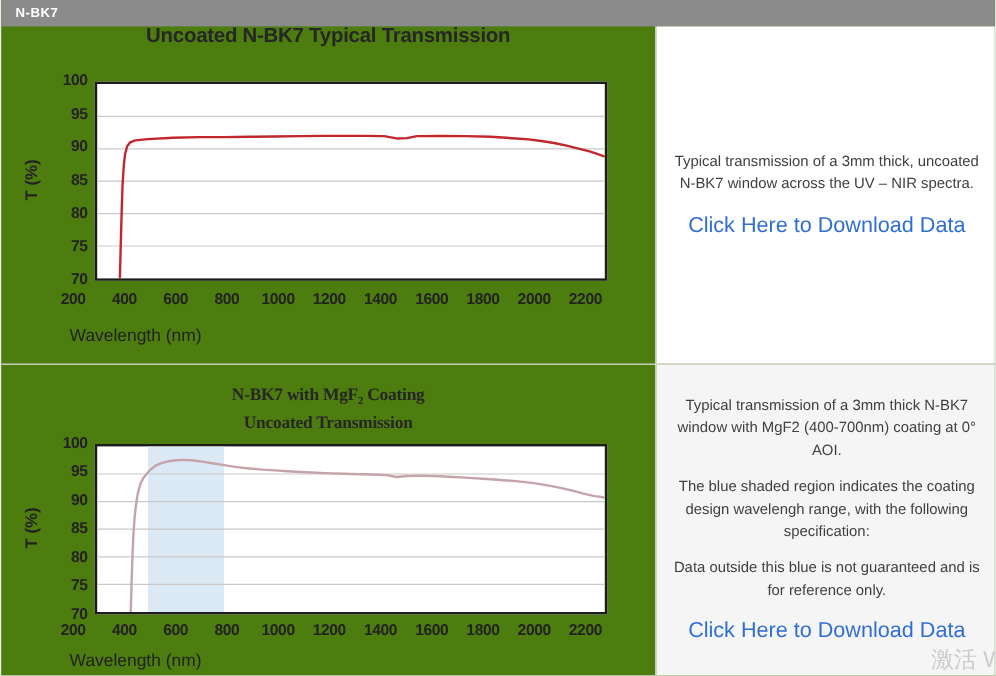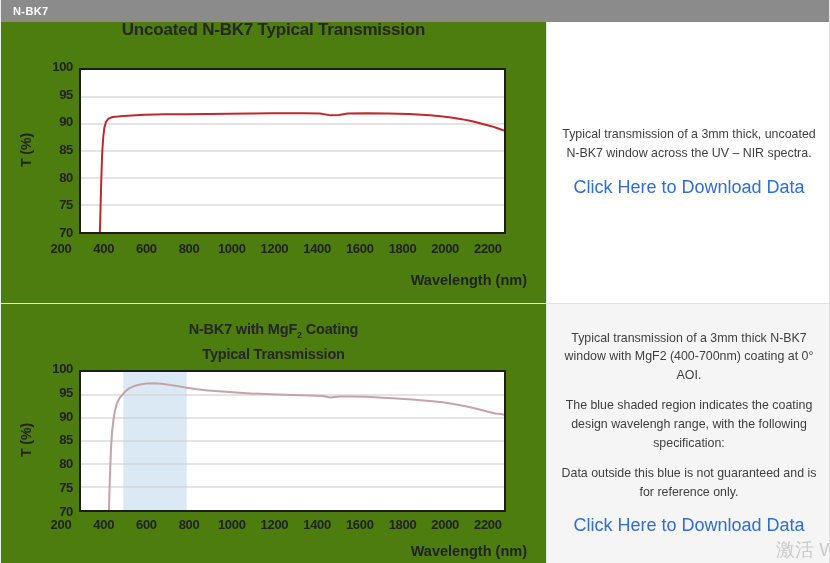--- a/index.html
+++ b/index.html
@@ -8,35 +8,35 @@
   
   #topbar{position:absolute;left:0;top:0;width:830px;height:22px;background:#8b8b8b;
           display:flex;align-items:center;padding-left:12px;box-sizing:border-box;}
   #topbar span{color:#ffffff;font-size:11px;font-weight:700;letter-spacing:.4px;}
   
   .vdiv{position:absolute;left:545px;top:22px;width:1px;height:541px;background:#e3e3e3;}
   .hdiv{position:absolute;left:0;top:303px;width:830px;height:1px;background:#e3e3e3;}
   
   .chart-title{position:absolute;left:0;width:545px;text-align:center;font-weight:700;color:#262626;letter-spacing:-.2px;}
   #c1-title{top:20px;font-size:17px;}
-  #c2-title{top:320px;font-size:14.5px;line-height:19px;}
+  #c2-title{top:320px;font-size:14.5px;line-height:19px;font-family:Liberation Serif, serif;}
   #c2-title sub{font-size:9px;}
   .plot{position:absolute;border:2px solid #1c1c1c;background:#fff;box-sizing:border-box;display:block;}
   #plot1{left:78px;top:68px;width:427px;height:166px;}
   #plot2{left:78px;top:370px;width:427px;height:142px;}
   .yticks{position:absolute;display:flex;flex-direction:column;justify-content:space-between;align-items:flex-end;}
   #yt1{left:36px;top:60px;width:36px;height:180px;}
   #yt2{left:36px;top:362px;width:36px;height:157px;}
   .yticks span,.xticks span{font-size:13px;font-weight:700;color:#222;letter-spacing:-.3px;}
   .yticks span{line-height:14px;}
   .xticks{position:absolute;left:39px;width:469px;display:flex;justify-content:space-between;}
   #xt1{top:241px;}
   #xt2{top:517px;}
   .xticks span{width:42px;text-align:center;}
-  .xlabel{position:absolute;left:57px;width:469px;text-align:right;font-size:14.5px;font-weight:700;color:#222;}
+  .xlabel{position:absolute;left:57px;width:469px;text-align:left;font-size:14.5px;font-weight:400;color:#222;}
   #xl1{top:272px;}
   #xl2{top:543px;}
   .ylabel{position:absolute;width:164px;height:18px;text-align:center;font-size:14px;font-weight:700;color:#222;
           transform:rotate(-90deg);}
   #yl1{left:-56px;top:141px;}
   #yl2{left:-56px;top:431px;}
   
   .panel{position:absolute;left:546px;width:284px;display:flex;flex-direction:column;justify-content:center;
          align-items:center;text-align:center;box-sizing:border-box;}
   #panel-top{top:22px;height:281px;padding:0 14px;background:#ffffff;}
@@ -89,21 +89,21 @@
       <span>2000</span>
       <span>2200</span>
     </div>
   <div class="xlabel" id="xl1">Wavelength (nm)</div>
 
   <div class="vdiv"></div>
   <div class="hdiv"></div>
 
   <div class="chart-title" id="c2-title">
     <div><span>N-BK7 with MgF</span><sub>2</sub><span> Coating</span></div>
-    <div>Typical Transmission</div>
+    <div>Uncoated Transmission</div>
   </div>
   <div class="ylabel" id="yl2">T (%)</div>
   <div class="yticks" id="yt2">
       <span>100</span>
       <span>95</span>
       <span>90</span>
       <span>85</span>
       <span>80</span>
       <span>75</span>
       <span>70</span>

